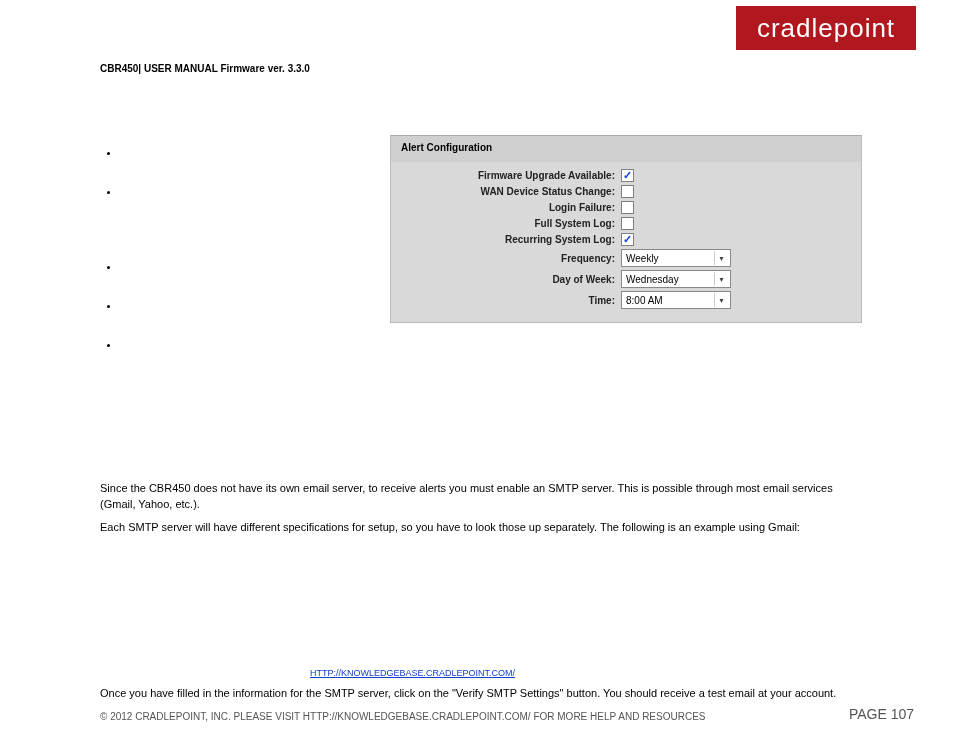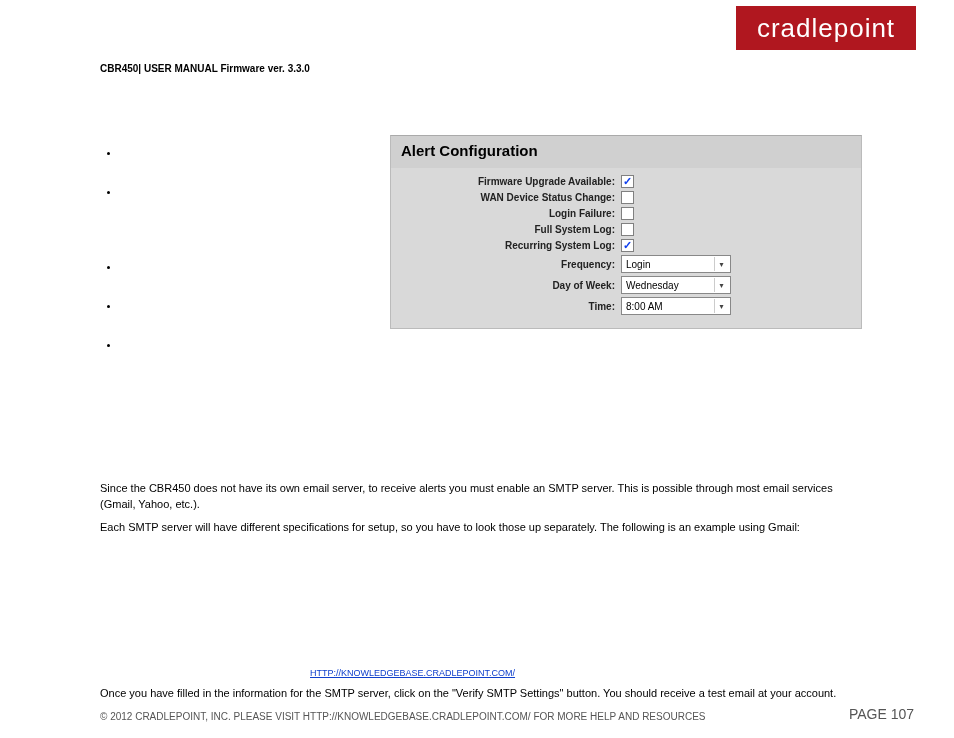--- a/index.html
+++ b/index.html
@@ -80,21 +80,21 @@
     top: 135px;
     left: 390px;
     width: 472px;
     border: 1px solid #bbb;
     border-top: 1px solid #aaa;
     background: #d9d9d9;
     font-size: 11px;
   }
   .panel-title {
     padding: 6px 12px 8px 10px;
-    font-size: 15px;
+    font-size: 10px;
     font-weight: bold;
     background: #d0d0d0;
     border-bottom: 1px solid #d0d0d0;
   }
   .panel-body { padding: 4px 20px 10px 10px; }
   .row {
     display: flex;
     align-items: center;
     margin: 3px 0;
   }
@@ -191,21 +191,21 @@
     <div class="row">
       <div class="row-label">Recurring System Log:</div>
       <div class="chk">
           <span>✓</span>
         </div>
     </div>
 
     <div class="row">
       <div class="row-label">Frequency:</div>
       <div class="sel">
-        <span>Login</span>
+        <span>Weekly</span>
         <span class="sel-arrow">▾</span>
       </div>
     </div>
 
     <div class="row">
       <div class="row-label">Day of Week:</div>
       <div class="sel">
         <span>Wednesday</span>
         <span class="sel-arrow">▾</span>
       </div>

